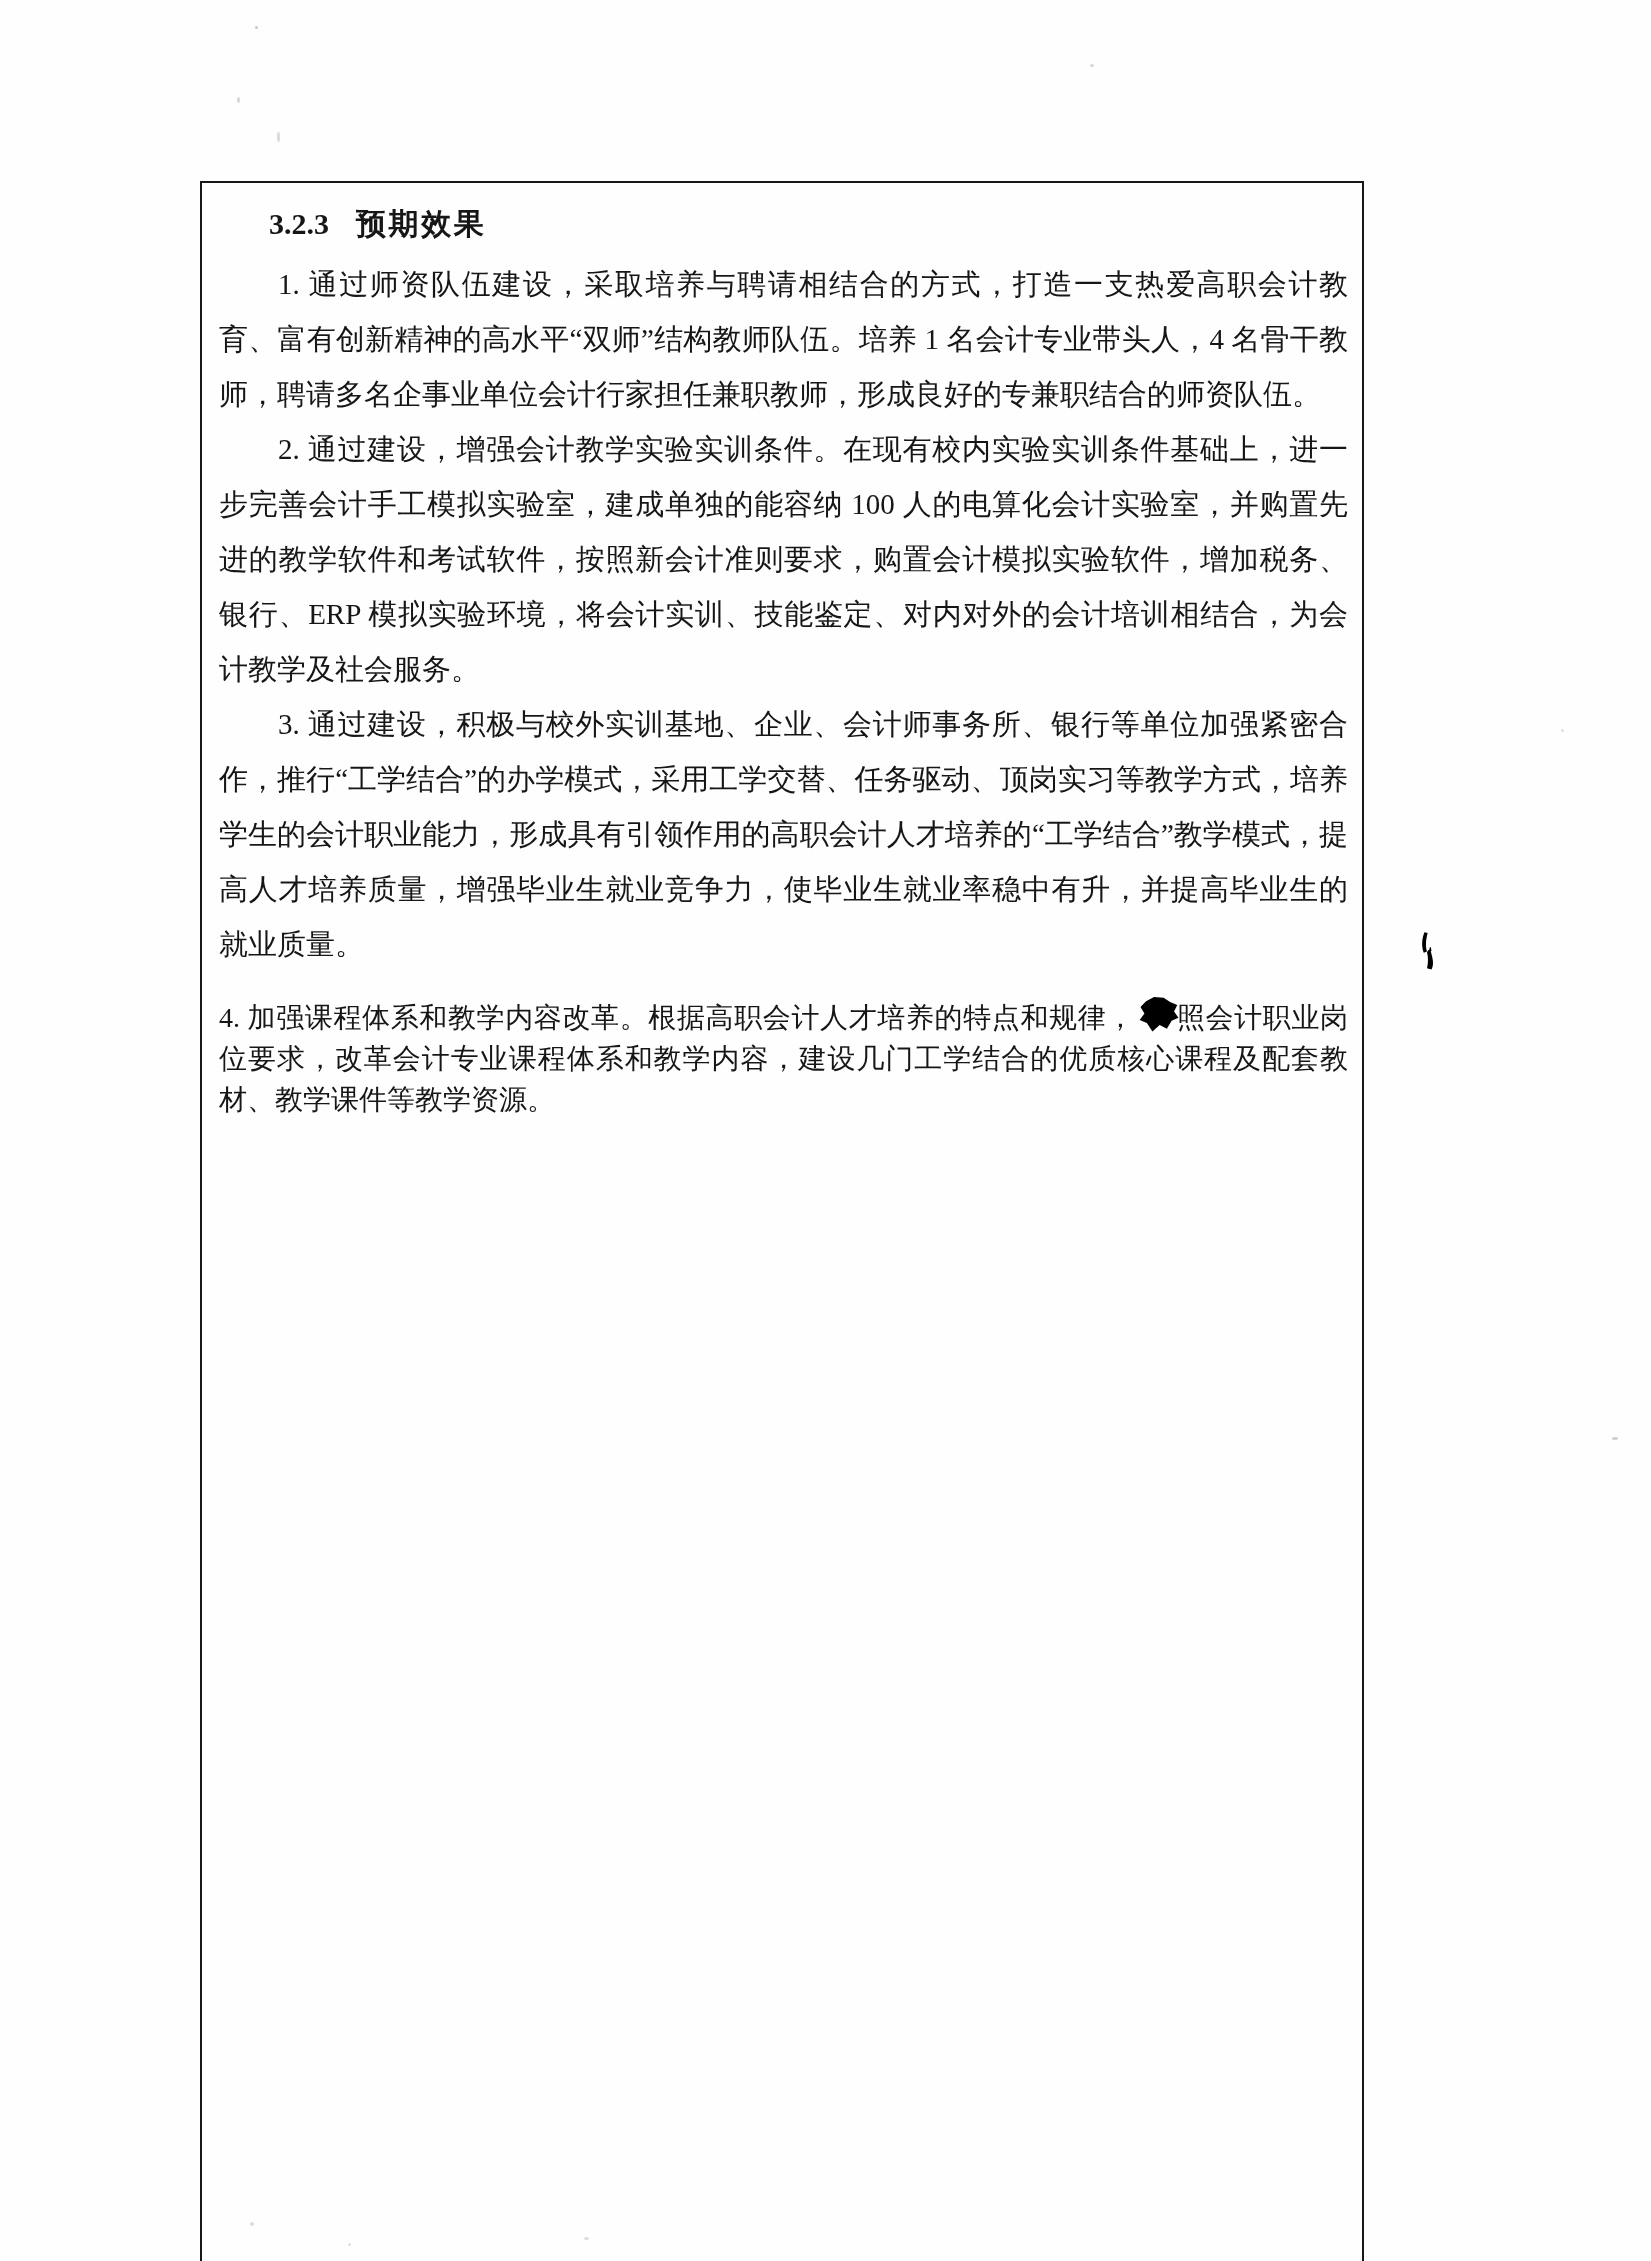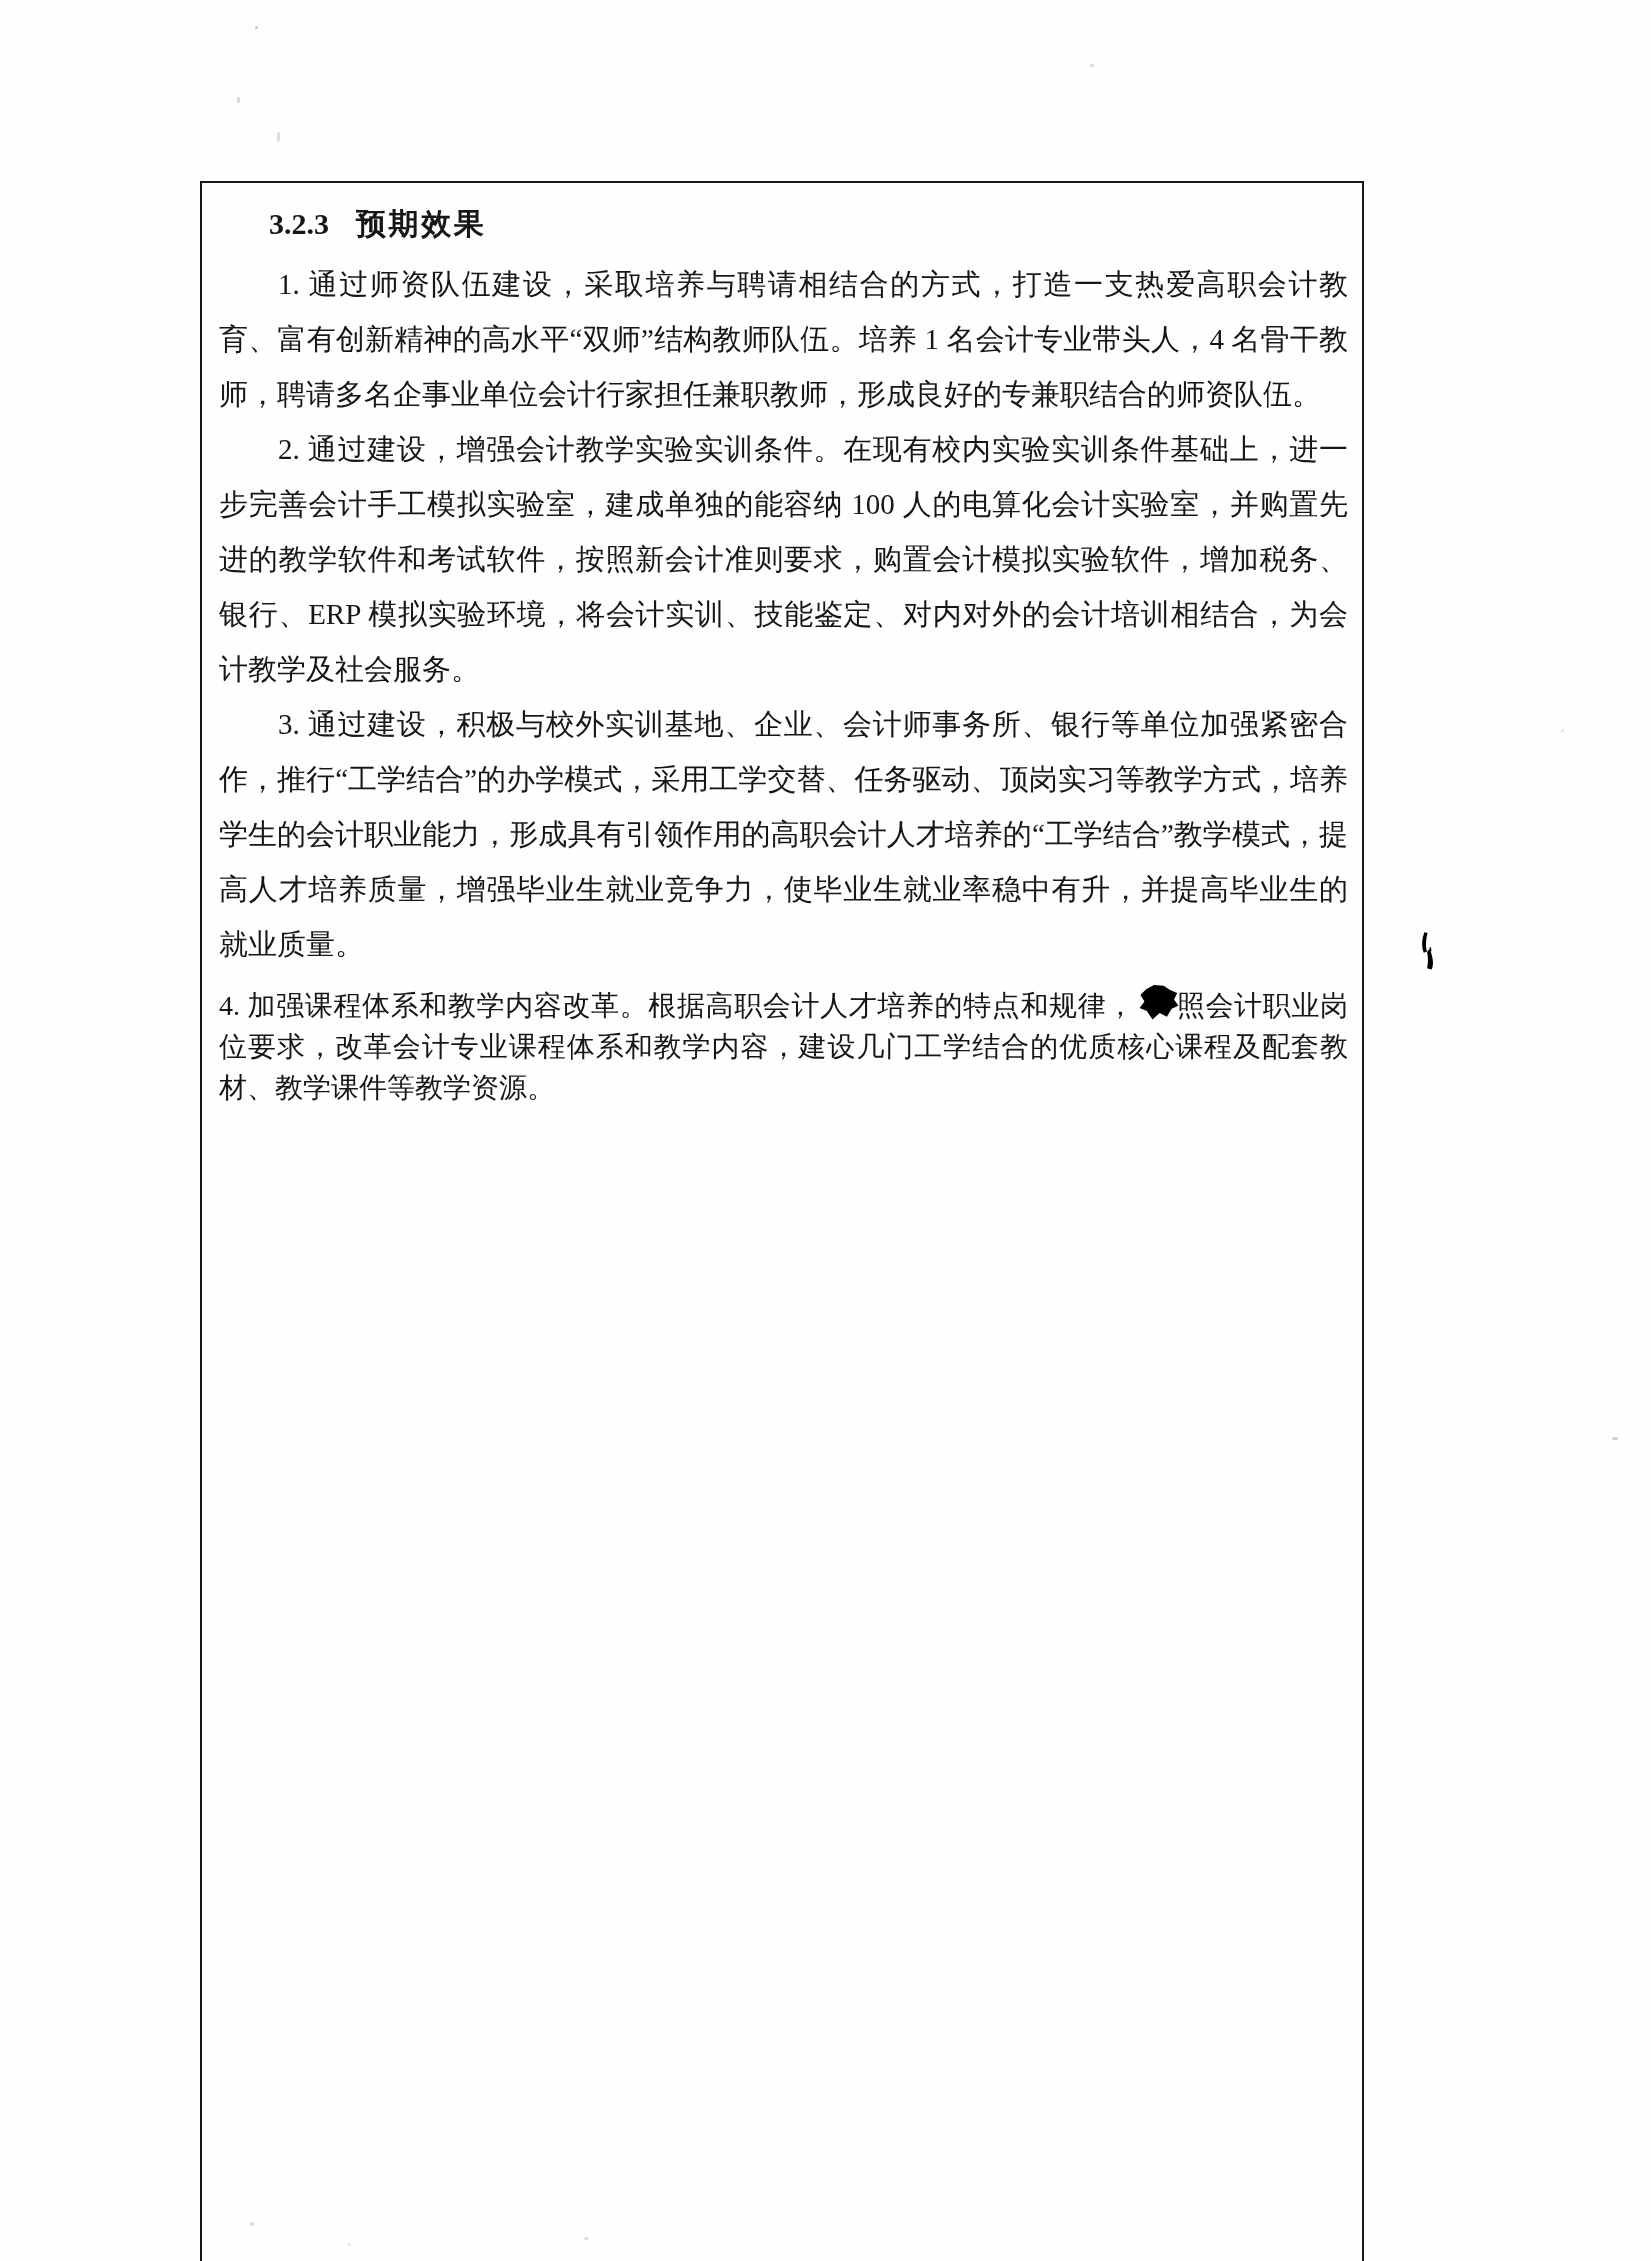--- a/index.html
+++ b/index.html
@@ -38,21 +38,21 @@
   .body-text p {
     font-size: 29px;
     line-height: 55px;
     margin: 0;
     text-align: justify;
     letter-spacing: 0px;
   }
   .body-text p.first-indent { text-indent: 59px; }
   .body-text p.tight {
     line-height: 41px;
-    margin-top: 13px;
+    margin-top: 25px;
     font-size: 28px;
   }
   .blot {
     display: inline-block;
     width: 40px;
     height: 36px;
     background: #000;
     vertical-align: -6.4px;
     margin: 0 -2.6px 0 3.9px;
     clip-path: polygon(38% 0, 62% 2%, 78% 14%, 96% 22%, 88% 40%, 99% 58%, 82% 66%, 70% 88%, 52% 78%, 34% 96%, 20% 72%, 2% 64%, 14% 46%, 4% 28%, 18% 12%);

